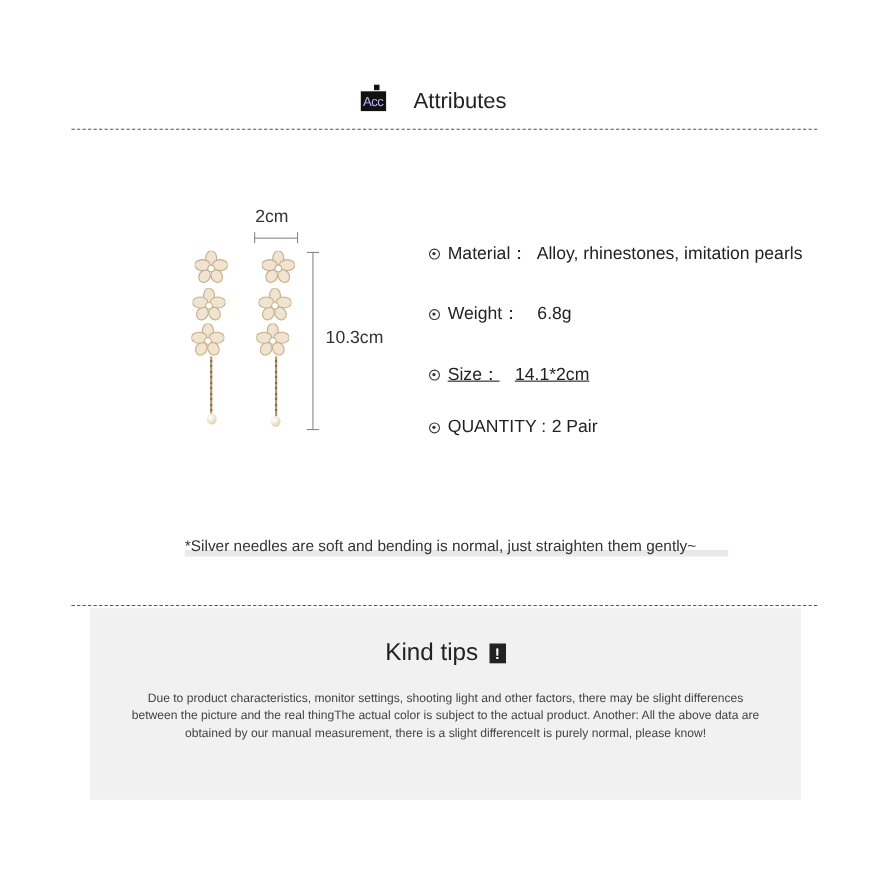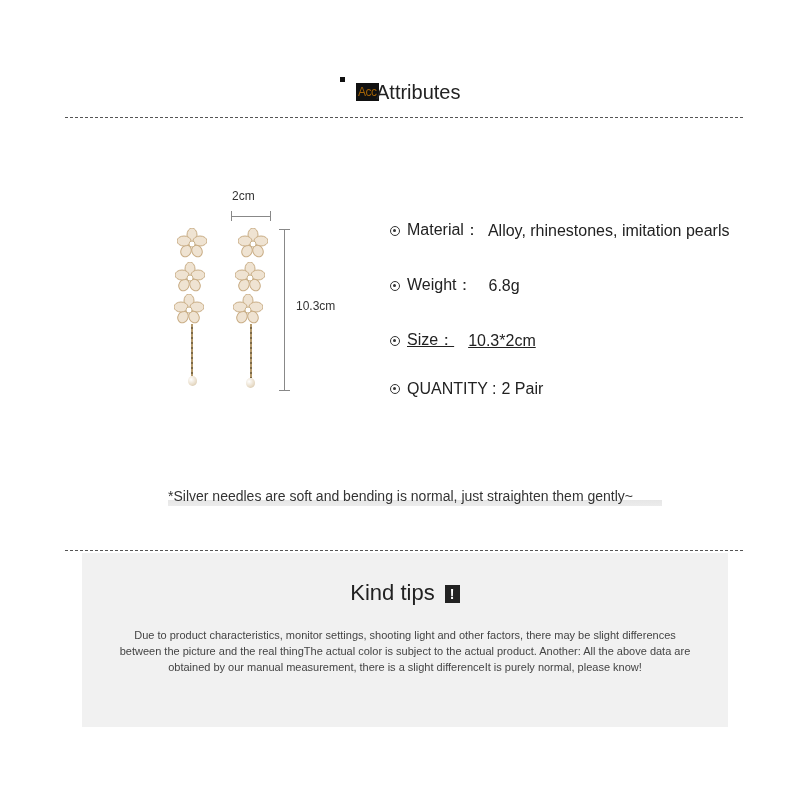--- a/index.html
+++ b/index.html
@@ -2,31 +2,31 @@
 <html><head>
 <meta charset="utf-8">
 <style>
   html, body { margin:0; padding:0; background:#ffffff; }
   body { width:800px; height:800px; position:relative; overflow:hidden;
          font-family:"Liberation Sans", "DejaVu Sans", sans-serif; color:#222; }
   .abs { position:absolute; }
 
   
   .hdr-dot { left:340px; top:77px; width:5px; height:5px; background:#111; }
-  .hdr-badge { left:356px; top:83px; height:18px; padding:0 2px; background:#111; color:#a16207;
+  .hdr-badge { left:328px; top:83px; height:18px; padding:0 2px; background:#111; color:#c4b5fd;
                font-size:12px; line-height:18px; letter-spacing:-0.5px; }
   .hdr-title { left:376px; top:80px; font-size:20px; line-height:24px; color:#222; }
   .dash { left:65px; width:678px; height:0; border-top:1px dashed #555; }
 
   
   .dim-h { left:231px; top:216px; width:39px; height:0; border-top:1px solid #888; }
   .dim-h-l, .dim-h-r { top:211px; width:0; height:10px; border-left:1px solid #888; }
   .dim-v { left:284px; top:229px; width:0; height:161px; border-left:1px solid #888; }
   .dim-v-t, .dim-v-b { left:279px; width:11px; height:0; border-top:1px solid #888; }
-  .dim-label { font-size:12px; color:#333; }
+  .dim-label { font-size:16px; color:#333; }
 
   
   .flower { width:30px; height:30px; }
   .chain { width:2px; background:repeating-linear-gradient(#b59a6c 0 3px,#7d6a48 3px 5px); }
   .pearl { width:9px; height:10px; border-radius:50%; background:radial-gradient(circle at 35% 35%,#fff,#e8dcc8 60%,#c9b89a); }
 
   
   .attr { left:390px; display:flex; align-items:center; font-size:16px; color:#222; white-space:nowrap; }
   .bullet { width:10px; height:10px; border:1.3px solid #333; border-radius:50%; position:relative; margin-right:7px; box-sizing:border-box; }
   .bullet::after { content:""; position:absolute; left:2.3px; top:2.3px; width:3px; height:3px; border-radius:50%; background:#333; }
@@ -135,21 +135,21 @@
   <span class="v">Alloy, rhinestones, imitation pearls</span>
 </div>
 <div class="abs attr" style="top:275px;">
   <span class="bullet"></span>
   <span class="k" style="margin-right:16px;">Weight：</span>
   <span class="v">6.8g</span>
 </div>
 <div class="abs attr" style="top:330px;text-decoration:underline;">
   <span class="bullet"></span>
   <span class="k" style="margin-right:14px;">Size：</span>
-  <span class="v">10.3*2cm</span>
+  <span class="v">14.1*2cm</span>
 </div>
 <div class="abs attr" style="top:380px;">
   <span class="bullet"></span>
   <span class="k" style="margin-right:5px;">QUANTITY :</span>
   <span class="v">2 Pair</span>
 </div>
 
 <div class="abs note">*Silver needles are soft and bending is normal, just straighten them gently~</div>
 
 <div class="abs dash" style="top:550px;"></div>

